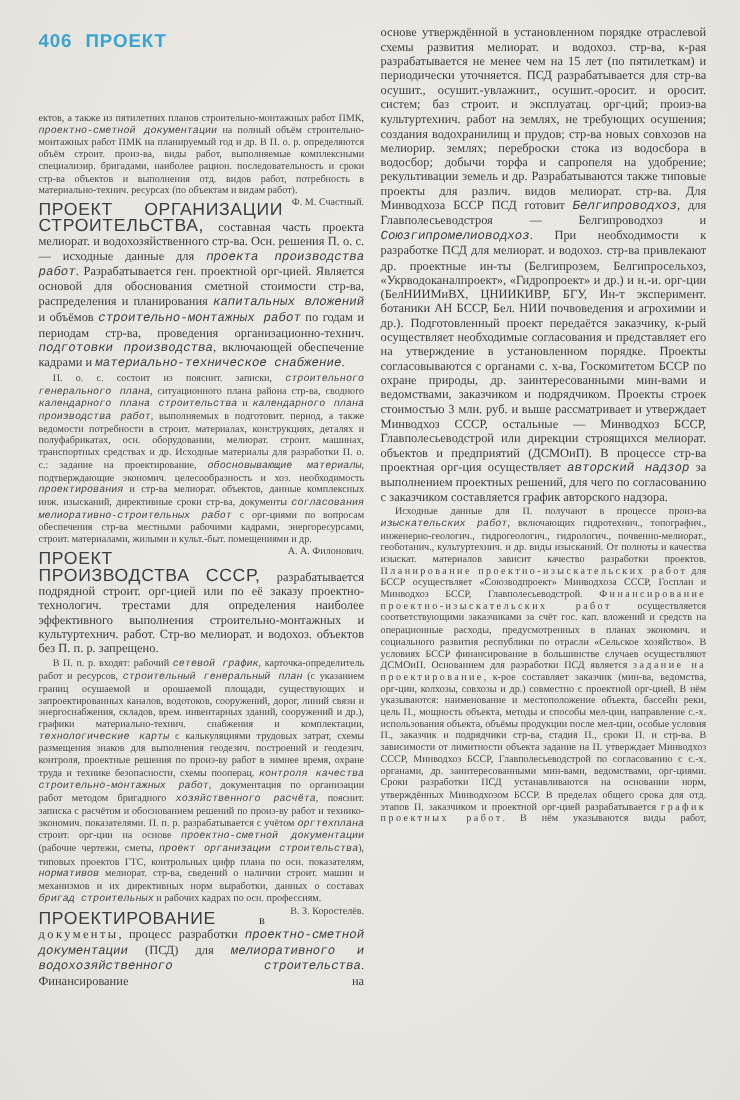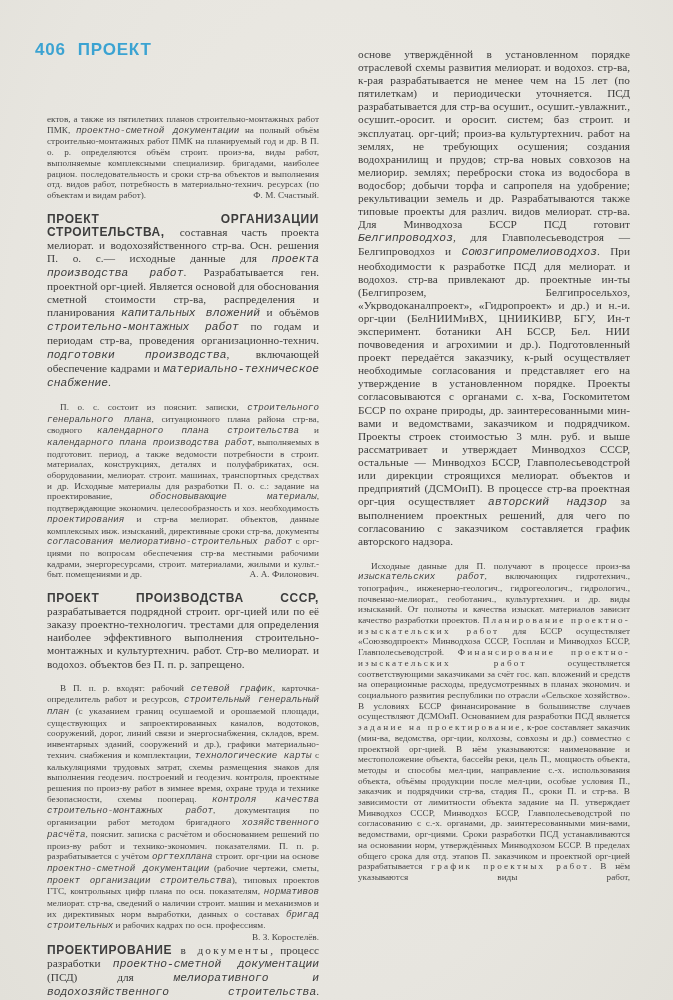--- a/index.html
+++ b/index.html
@@ -10,62 +10,62 @@
     width: 673px;
     height: 1000px;
     overflow: hidden;
     background: #eae8e2;
     background-image: radial-gradient(ellipse at 50% 40%, #edebe5 0%, #e7e5df 70%, #e2e0d9 100%);
   }
   .page {
     box-sizing: border-box;
     width: 673px;
     height: 1000px;
-    padding: 36px 30px 10px 35px;
+    padding: 24px 30px 10px 35px;
   }
   .running-head {
     font-family: "Liberation Sans", sans-serif;
     font-weight: bold;
     font-size: 17px;
     letter-spacing: 0.8px;
     margin: 4px 0 54px 0;
     white-space: nowrap;
   }
   .running-head .pgnum { margin-right: 12px; }
   .cols {
     display: flex;
     gap: 15px;
   }
   .col {
     width: 296px;
     flex: 0 0 296px;
   }
   .para {
-    margin: 12px;
+    margin: 0;
     text-align: justify;
     font-family: "Liberation Serif", serif;
     color: #3d3d3d;
     hyphens: manual;
   }
   .para.main {
     font-size: 11.3px;
     line-height: 13.1px;
   }
   .para.petit {
     font-size: 9.2px;
     line-height: 10.7px;
     color: #464646;
   }
   .para.indent { text-indent: 13px; }
   .para.gap { margin-top: 6px; }
   .para.justify-last { text-align-last: justify; }
   .hw {
     font-family: "Liberation Sans", sans-serif;
-    font-weight: bold;
-    font-size: 12px;
+    font-weight: normal;
+    font-size: 16px;
     letter-spacing: 0.6px;
   }
   .it { font-style: italic; font-family: Liberation Mono, monospace; }
   .sp { letter-spacing: 2.2px; }
   .sig {
     float: right;
     padding-left: 8px;
   }
 </style>
 </head>

